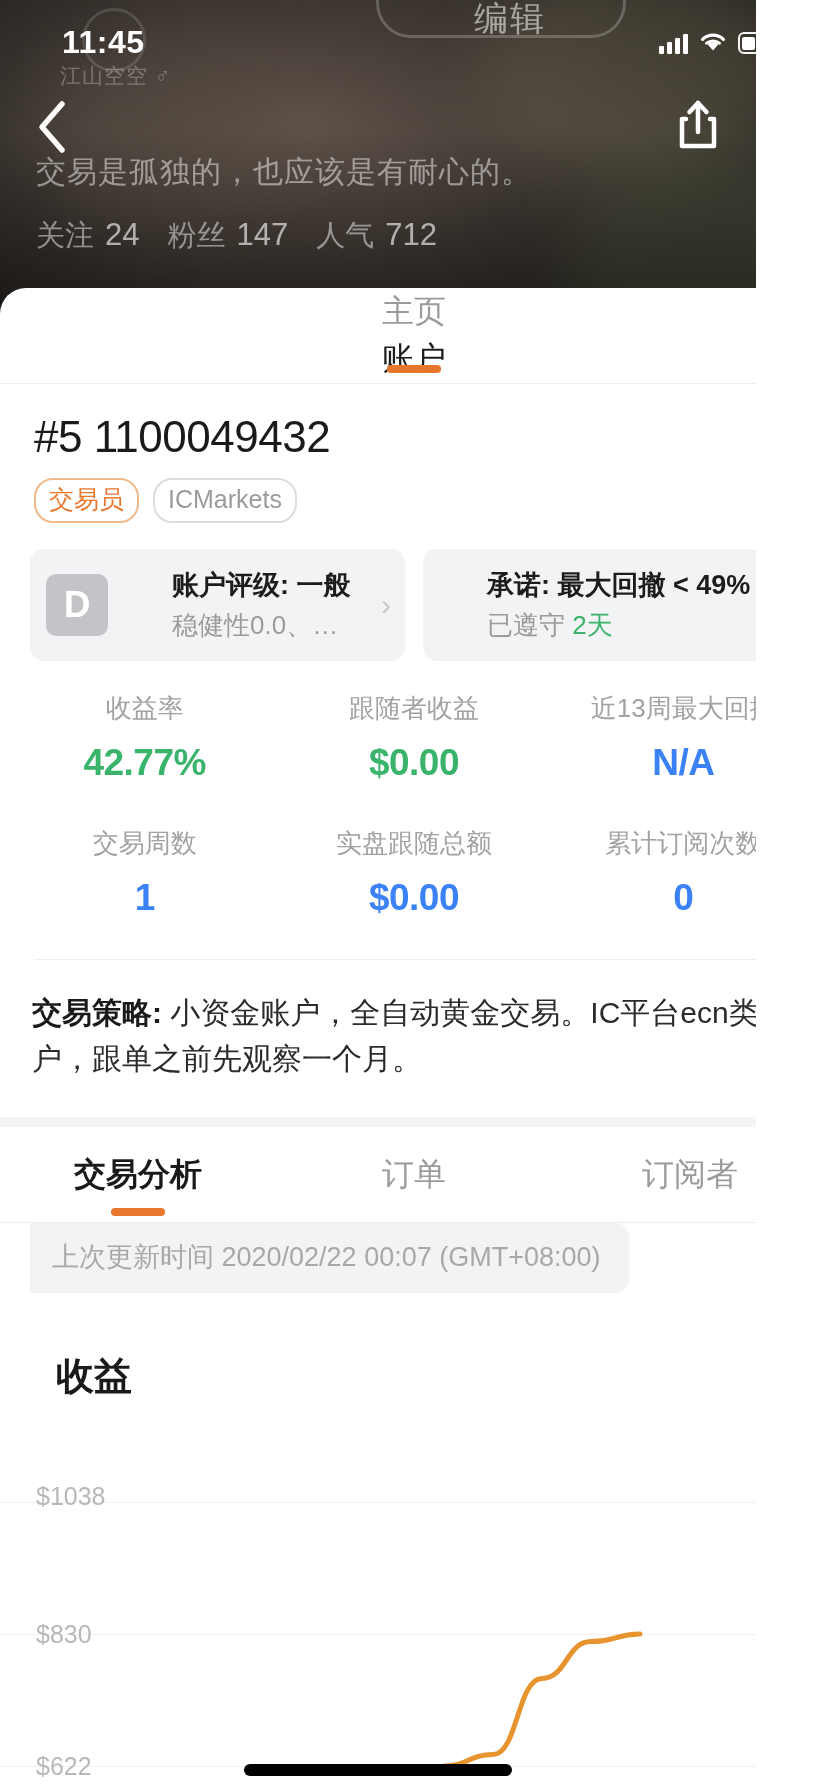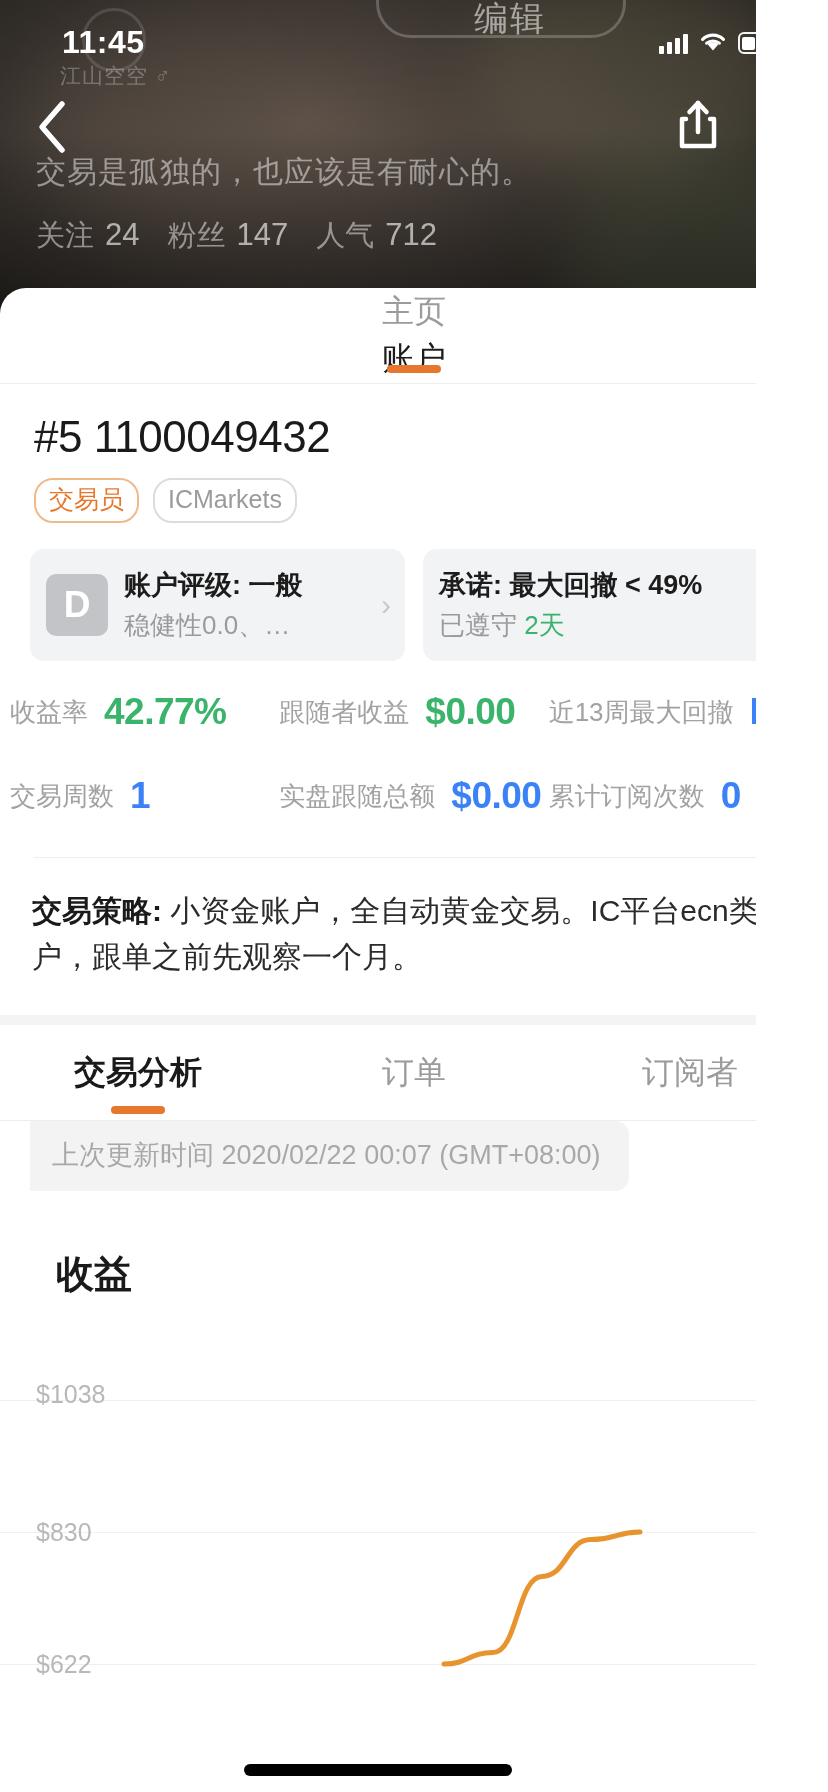--- a/index.html
+++ b/index.html
@@ -181,35 +181,35 @@
     flex: 1; background: #f2f3f5; border-radius: 14px;
     padding: 18px 16px; position: relative; min-height: 104px;
     display: flex; align-items: center;
   }
   .grade-chip {
     width: 62px; height: 62px; border-radius: 10px; background: #c2c4c7;
     color: #ffffff; font-size: 37px; font-weight: 700;
     display: flex; align-items: center; justify-content: center;
     margin-right: 16px; flex: 0 0 auto;
   }
-  .card-lines { display: flex; flex-direction: column; gap: 5px; min-width: 0; }
+  .card-lines { display: flex; flex-direction: column; gap: 5px; min-width: 0; margin-left: 48px; }
   .card-l1 { font-size: 27px; color: #1c1c1c; font-weight: 600; white-space: nowrap; }
   .card-l2 { font-size: 26px; color: #9b9b9b; white-space: nowrap; }
   .card-l2 .green { color: #3ab36b; }
   .chev {
     position: absolute; right: 14px; top: 50%; transform: translateY(-50%);
     color: #c8c8c8; font-size: 30px; font-weight: 300;
   }
 
   
   .stat-grid {
     display: flex; padding: 30px 10px 0 10px; position: relative;
   }
   .stat-cell {
-    flex: 1; display: flex; flex-direction: row; align-items: center; gap: 16px;
+    flex: 1; display: flex; flex-direction: column; align-items: center; gap: 16px;
   }
   .stat-label { font-size: 26px; color: #a2a2a2; }
   .stat-value { font-size: 37px; font-weight: 700; color: #3b82f6; letter-spacing: -0.5px; }
   .stat-value.green { color: #3ab36b; }
   .row-chev {
     position: absolute; right: 22px; top: 96px;
     color: #d2d2d2; font-size: 34px; font-weight: 300;
   }
 
   

